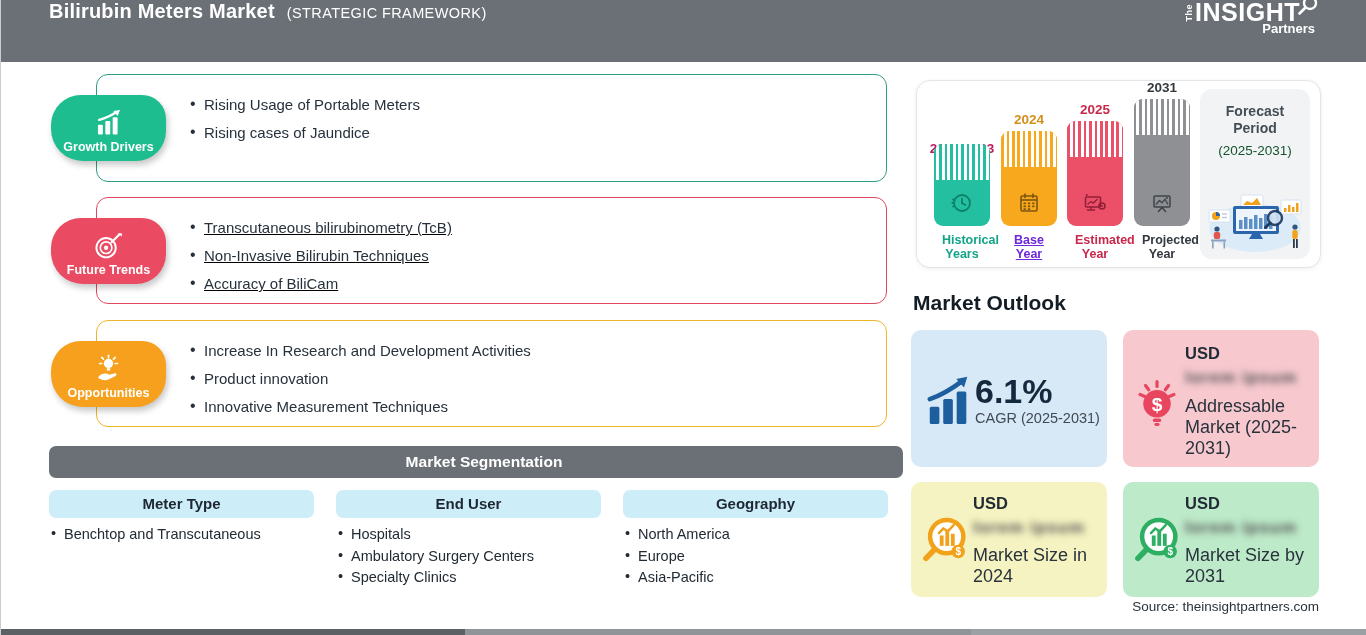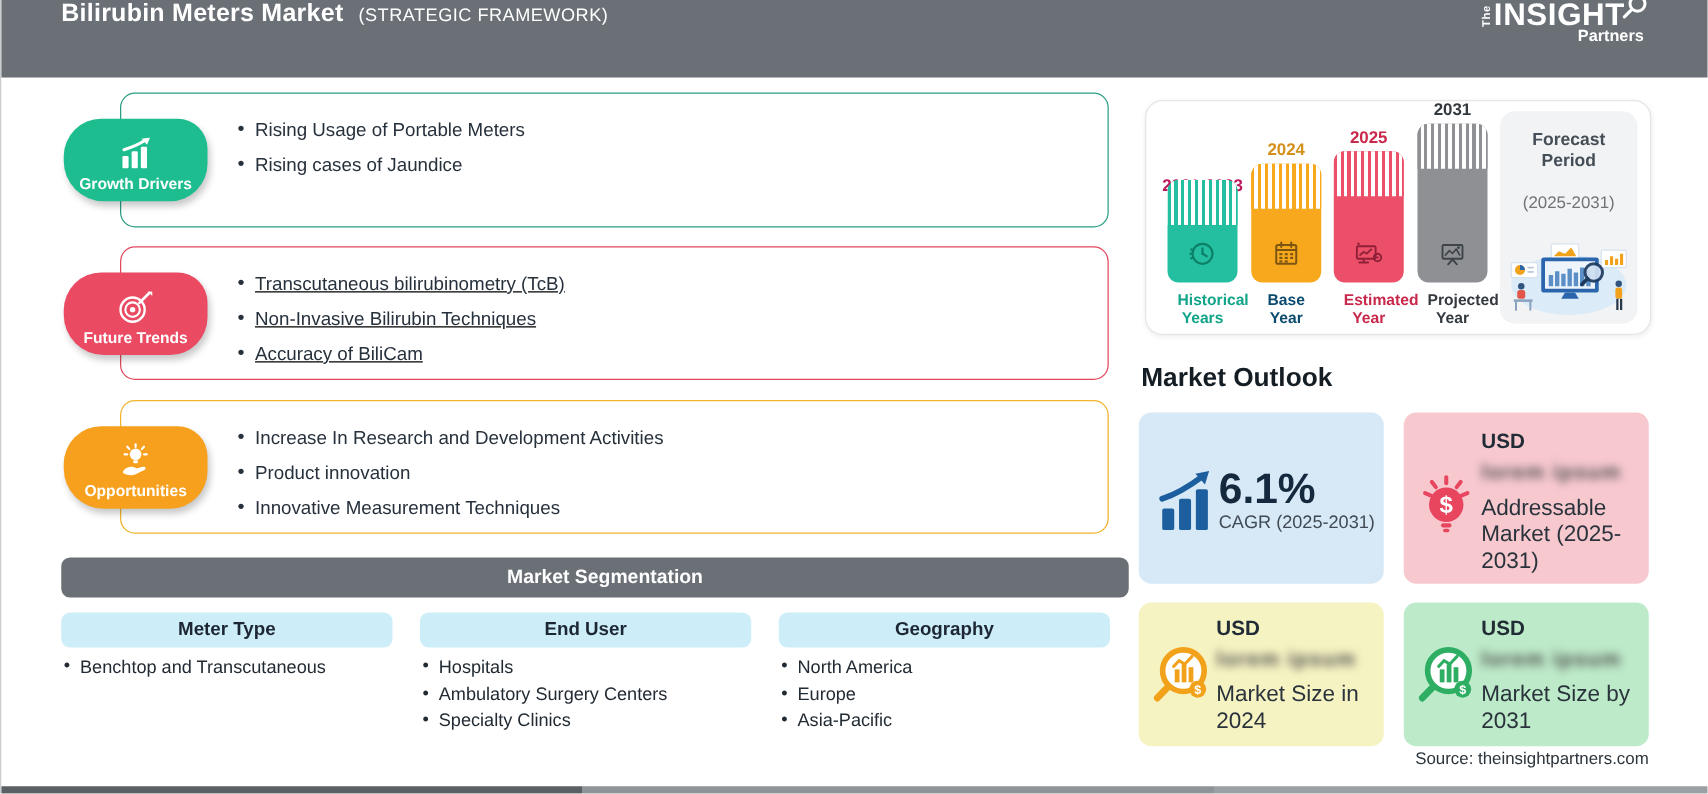--- a/index.html
+++ b/index.html
@@ -53,21 +53,21 @@
   .tbar::before{content:'';position:absolute;top:0;left:0;right:0;height:36px;border-radius:9px 9px 0 0;
             background:repeating-linear-gradient(90deg,var(--c) 0 2.5px,#ffffff 2.5px 5.5px);}
   .tbar svg{position:absolute;left:50%;transform:translateX(-50%);bottom:10px;}
   .tbar-year{position:absolute;width:40px;text-align:center;white-space:nowrap;
              font-size:13.5px;font-weight:bold;}
   .tbar-cap{position:absolute;top:152px;width:40px;text-align:center;font-size:12.5px;
             font-weight:bold;line-height:14px;overflow:visible;}
   .fc-box{position:absolute;left:283px;top:8px;width:110px;height:170px;background:#f1f3f5;
           border-radius:12px;text-align:center;box-sizing:border-box;padding-top:14px;}
   .fc-label{font-size:14px;font-weight:bold;color:#454e57;width:72px;margin:0 auto;line-height:17px;}
-  .fc-range{font-size:13.5px;color:#737373;margin-top:17px;white-space:nowrap;}
+  .fc-range{font-size:13.5px;color:#14532d;margin-top:6px;white-space:nowrap;}
   .fc-illus{position:absolute;left:3px;bottom:5px;}
   
   .mo-title{position:absolute;left:912px;top:291px;font-size:21px;font-weight:bold;color:#141d24;}
   .card{position:absolute;width:196px;border-radius:10px;}
   .card.cagr{left:910px;top:330px;height:137px;background:#d7e9f6;}
   .card.addr{left:1122px;top:330px;height:137px;background:#f7c9cf;}
   .card.size24{left:910px;top:482px;height:115px;background:#f6f3c2;}
   .card.size31{left:1122px;top:482px;height:115px;background:#bdeac9;}
   .card .icon{position:absolute;}
   .cagr-val{position:absolute;left:64px;top:42px;font-size:34px;font-weight:bold;color:#14293e;}
@@ -211,21 +211,21 @@
             <rect x="11.8" y="12.5" width="2.4" height="1.7"></rect>
             <rect x="16.1" y="12.5" width="2.4" height="1.7"></rect>
           <rect x="7.5" y="15.5" width="2.4" height="1.7"></rect>
             <rect x="11.8" y="15.5" width="2.4" height="1.7"></rect>
             <rect x="16.1" y="15.5" width="2.4" height="1.7"></rect>
           <rect x="7.5" y="18.3" width="2.4" height="1.7"></rect>
             <rect x="11.8" y="18.3" width="2.4" height="1.7"></rect>
         </g>
       </svg>
     </div>
-    <div class="tbar-cap" style="left:92px;color:#0c4a6e;">Base Year</div>
+    <div class="tbar-cap" style="left:92px;color:#6d28d9;text-decoration:underline;">Base Year</div>
 
     <div class="tbar-year" style="left:158px;top:21px;color:#c9284b;">2025</div>
     <div class="tbar" style="--c:#ec5069;background:#ec5069;left:150px;top:40px;height:105px;">
       <svg width="26" height="26" viewBox="0 0 26 26">
         <rect x="3.5" y="7" width="15" height="10" rx="1" fill="none" stroke="#8f1f37" stroke-width="1.5"></rect>
         <path d="M6 14 L9 11.5 L11.3 13 L15 9.5" fill="none" stroke="#8f1f37" stroke-width="1.4" stroke-linecap="round"></path>
         <circle cx="20" cy="16" r="3" fill="none" stroke="#8f1f37" stroke-width="1.5"></circle>
         <circle cx="20" cy="16" r="0.9" fill="#8f1f37"></circle>
         <line x1="9" y1="17" x2="9" y2="19.5" stroke="#8f1f37" stroke-width="1.5"></line>
         <line x1="5.5" y1="20" x2="12.5" y2="20" stroke="#8f1f37" stroke-width="1.5" stroke-linecap="round"></line>

